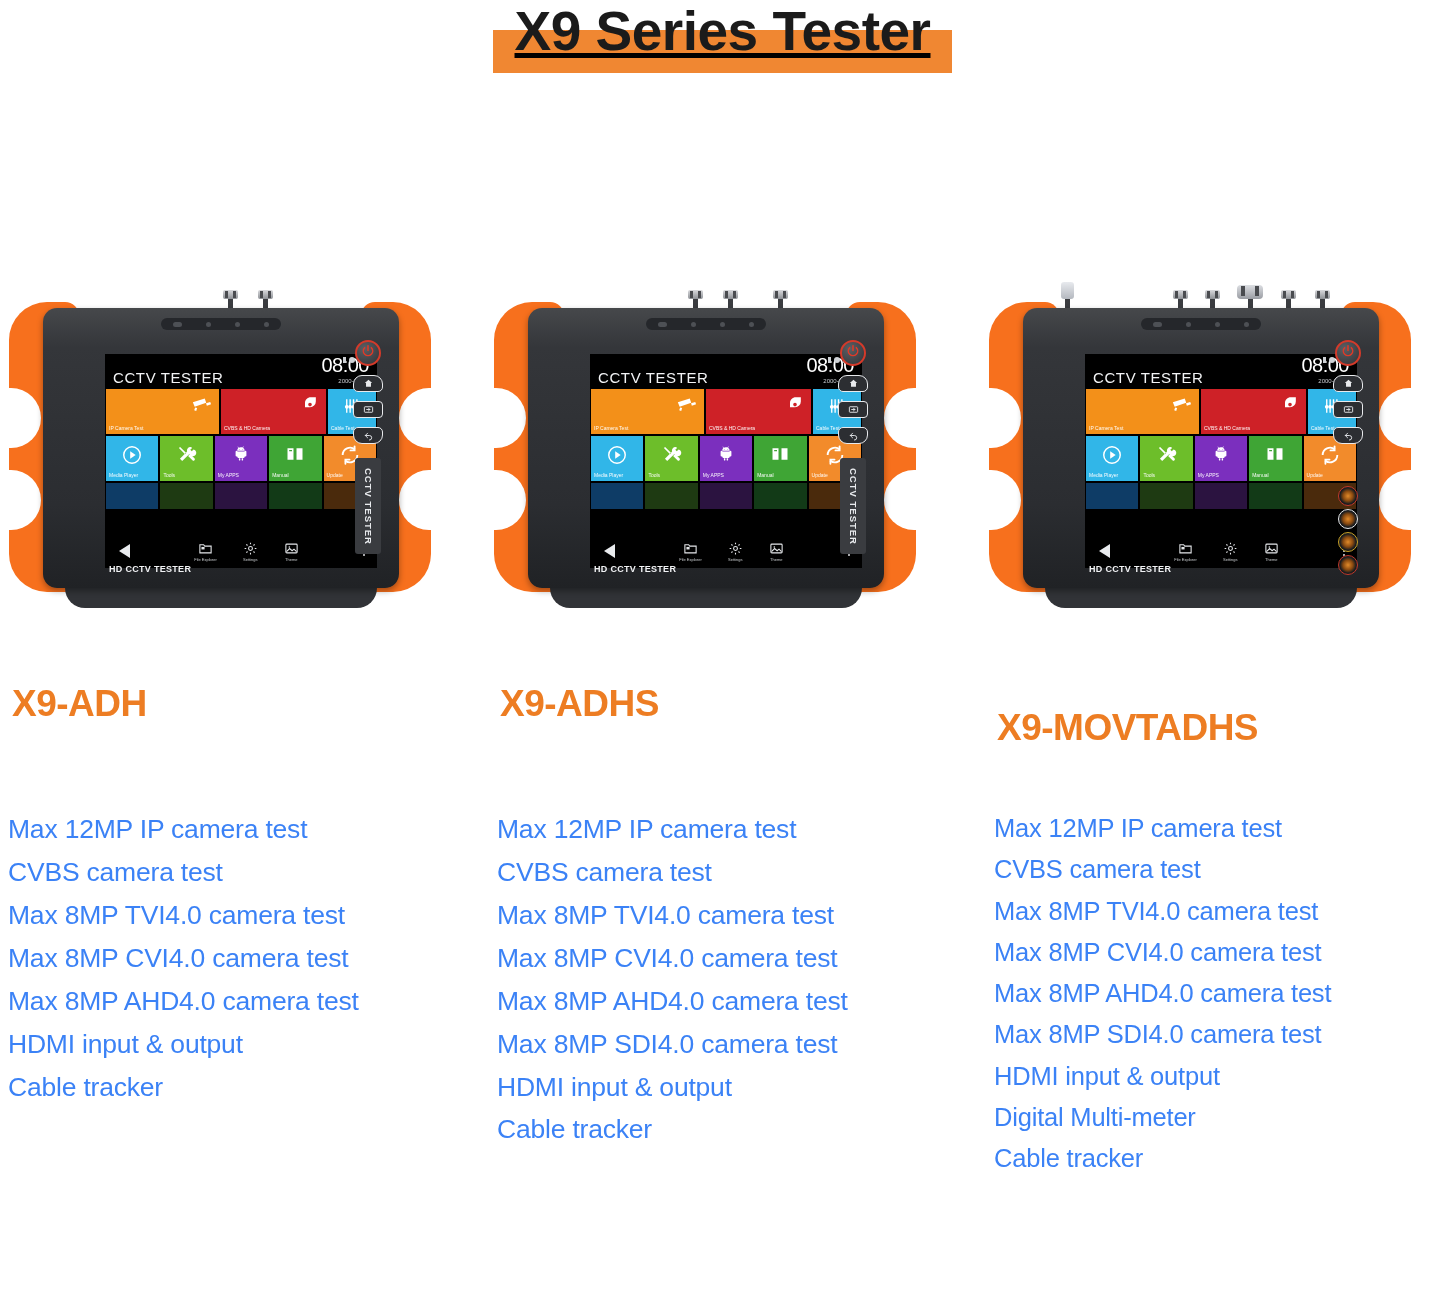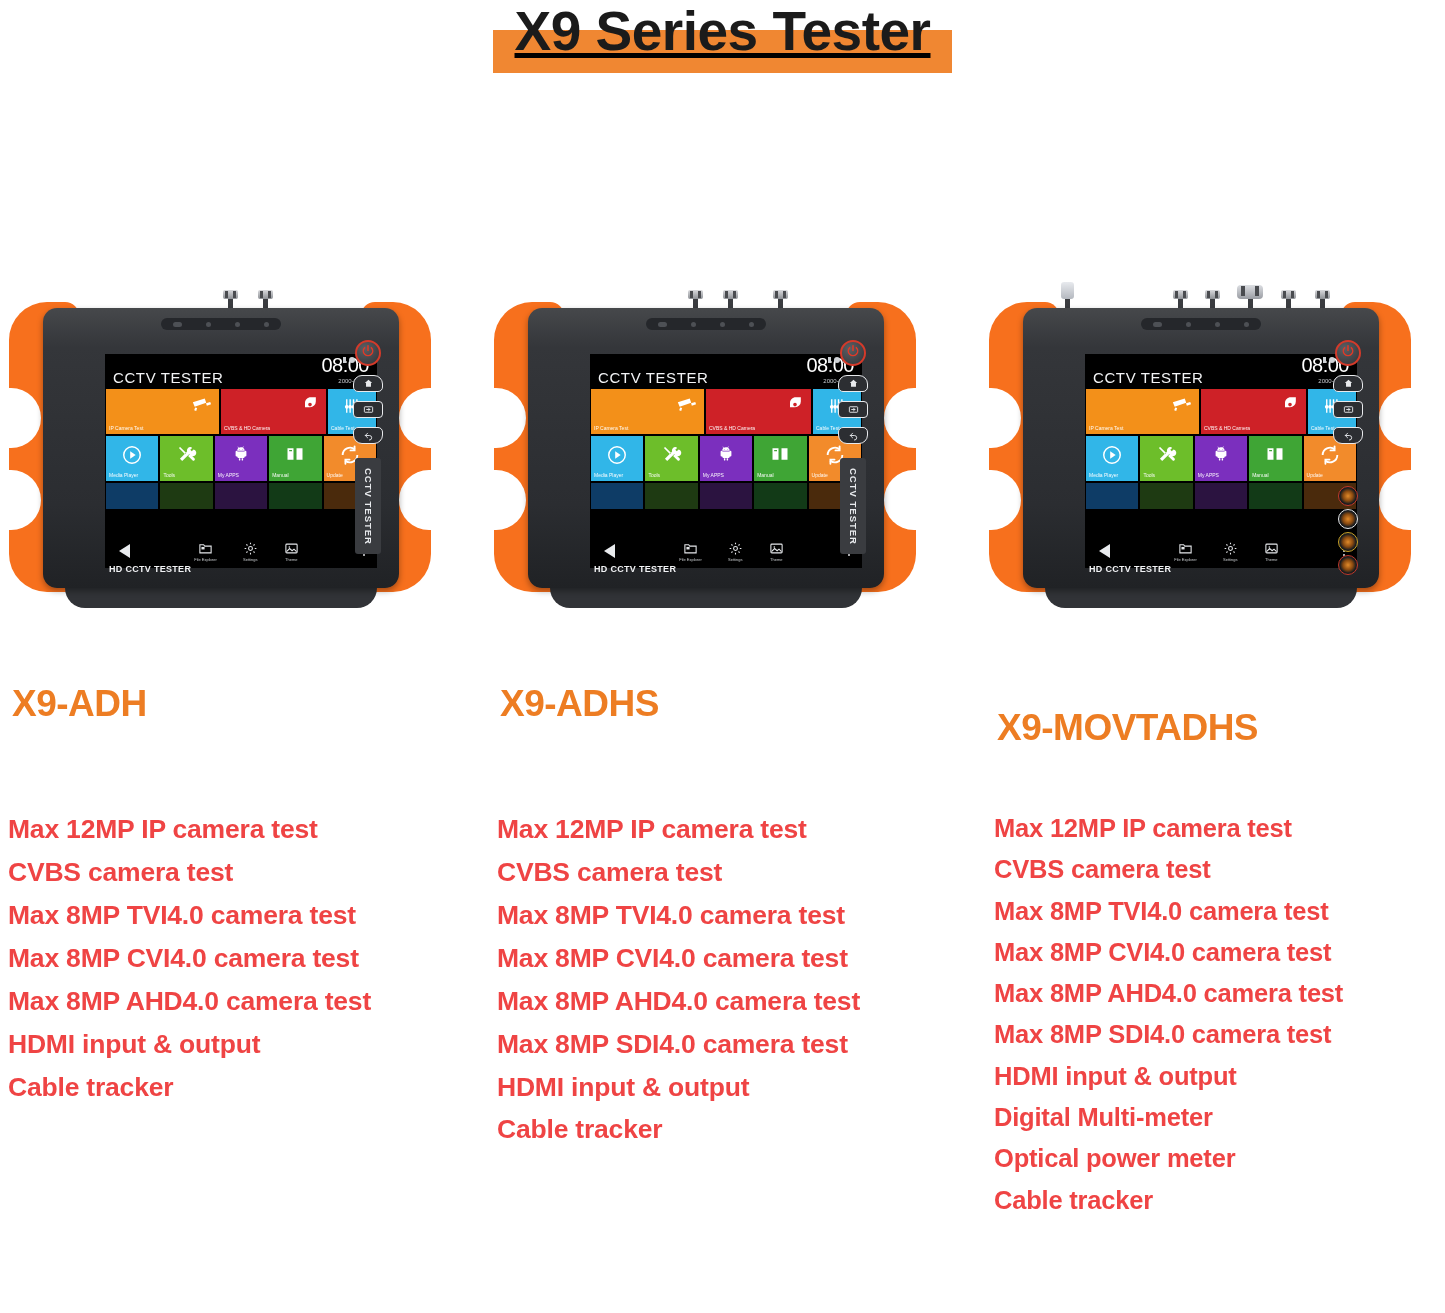--- a/index.html
+++ b/index.html
@@ -244,22 +244,22 @@
   .model-name.c2 { left: 500px; }
   .model-name.c3 { left: 997px; margin-top: 24px; }
 
   
   .features-row { position: absolute; top: 808px; left: 0; width: 1445px; }
   .feature-col { position: absolute; top: 0; }
   .feature-col.c1 { left: 8px;  width: 470px; }
   .feature-col.c2 { left: 497px; width: 470px; }
   .feature-col.c3 { left: 994px; width: 450px; }
   .feature-item {
-    font-size: 26.5px; color: #ef4444; line-height: 1.62;
-    white-space: nowrap; letter-spacing: -0.2px; font-weight: bold;
+    font-size: 26.5px; color: #3b82f6; line-height: 1.62;
+    white-space: nowrap; letter-spacing: -0.2px;
   }
   .feature-col.c3 .feature-item { font-size: 25.5px; }
 </style>
 </head>
 <body>
 
 <div class="header">
   <div class="title-wrap">
     <div class="title-highlight"></div>
     <div class="main-title">X9 Series Tester</div>
@@ -820,16 +820,15 @@
     </div>
   <div class="feature-col c3">
       <div class="feature-item">Max 12MP IP camera test</div>
       <div class="feature-item">CVBS camera test</div>
       <div class="feature-item">Max 8MP TVI4.0 camera test</div>
       <div class="feature-item">Max 8MP CVI4.0 camera test</div>
       <div class="feature-item">Max 8MP AHD4.0 camera test</div>
       <div class="feature-item">Max 8MP SDI4.0 camera test</div>
       <div class="feature-item">HDMI input &amp; output</div>
       <div class="feature-item">Digital Multi-meter</div>
-      <div class="feature-item">Optical power meter</div>
       <div class="feature-item"> Cable tracker</div>
     </div>
 </div>
 
 </body></html>

